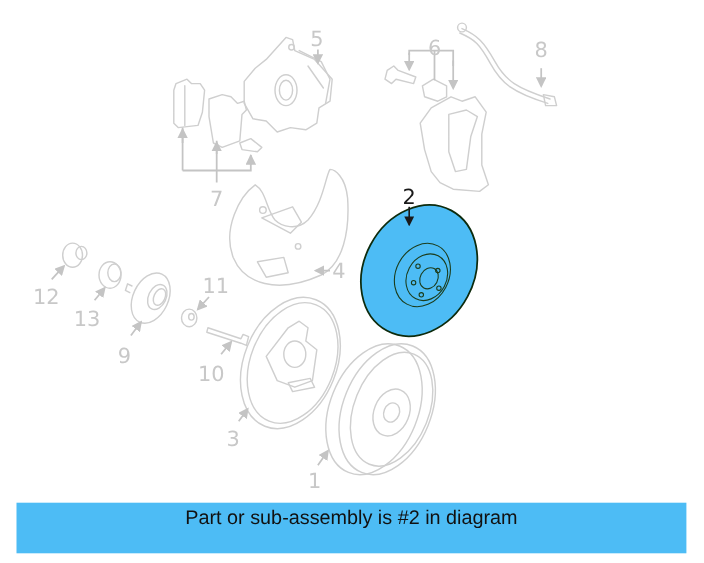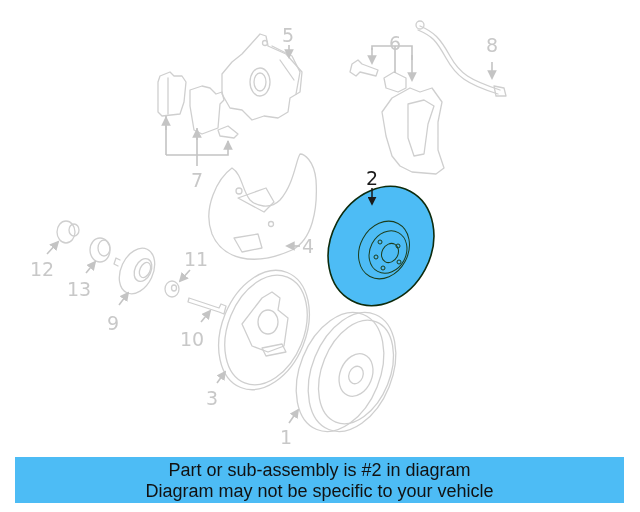--- a/index.html
+++ b/index.html
@@ -145,14 +145,13 @@
     <ellipse class="part" cx="356" cy="372" rx="34" ry="54" transform="rotate(22 356 372)"></ellipse>
     <ellipse class="part" cx="356" cy="375" rx="16" ry="22" transform="rotate(22 356 375)"></ellipse>
     <ellipse class="part" cx="356" cy="375" rx="7" ry="9" transform="rotate(22 356 375)"></ellipse>
   </g>
   <line class="lead" x1="289" y1="423" x2="298" y2="410" marker-end="url(#ah)"></line>
   <text class="callout" x="280" y="444">1</text>
 </svg>
 
 <div id="banner">
   <div>Part or sub-assembly is #2 in diagram</div>
-  <div>Diagram may not be specific to your vehicle</div>
 </div>
 
 </body></html>

